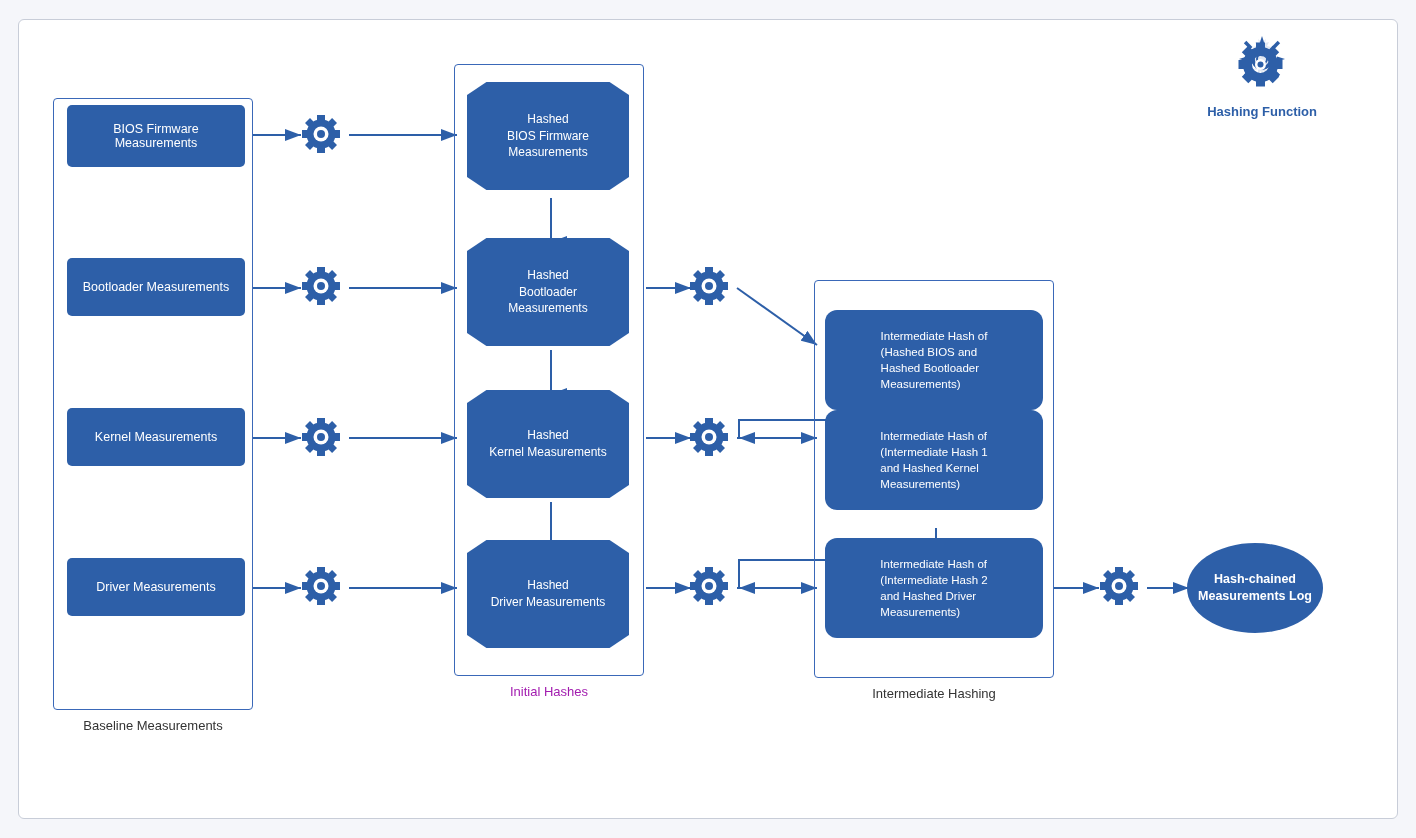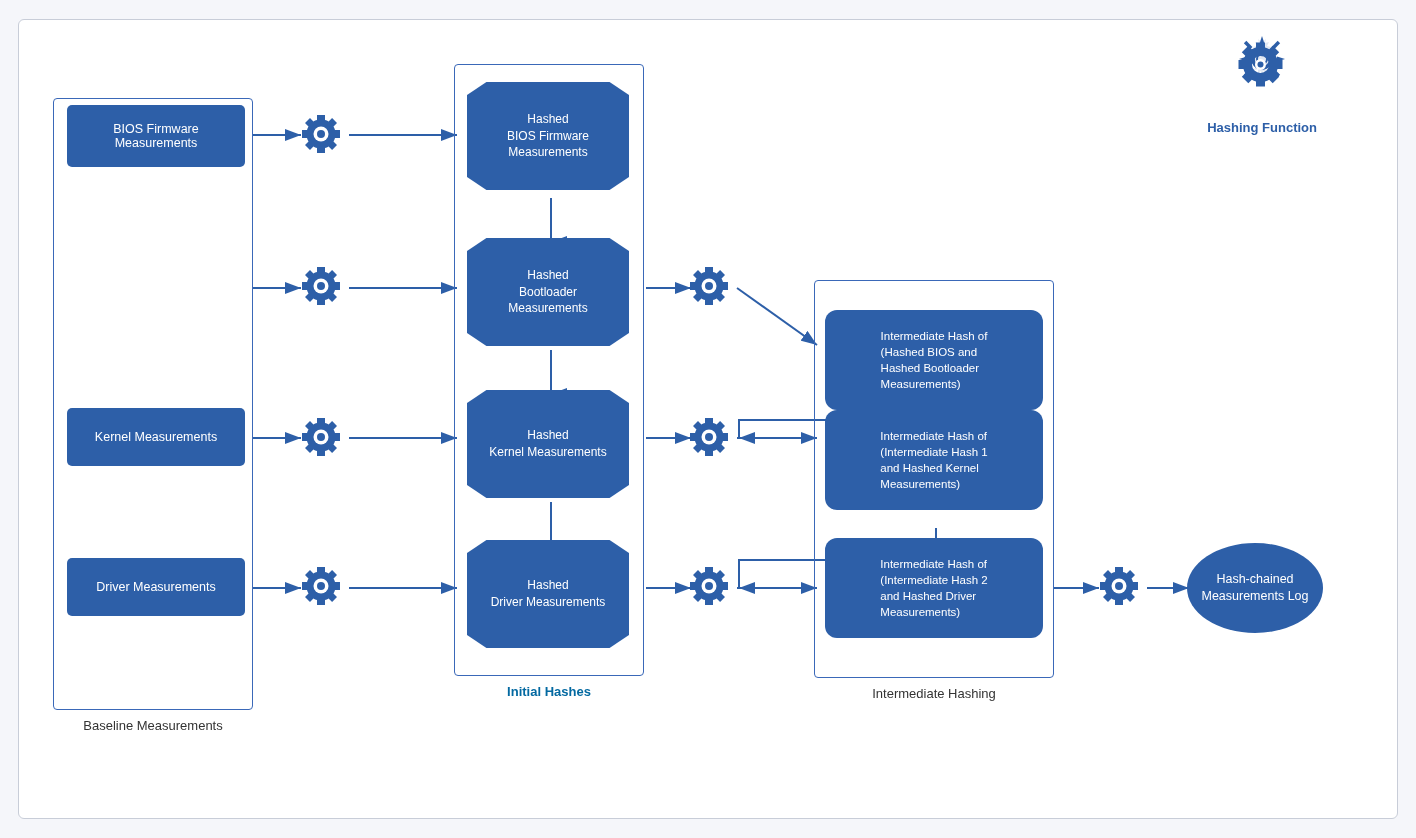--- a/index.html
+++ b/index.html
@@ -40,21 +40,21 @@
     
     .oct { position: absolute; background: #2d5fa8; color: white; font-size: 12px; font-weight: 500; text-align: center; clip-path: polygon(12% 0%, 88% 0%, 100% 12%, 100% 88%, 88% 100%, 12% 100%, 0% 88%, 0% 12%); display: flex; align-items: center; justify-content: center; padding: 10px; left: 12px; width: 160px; }
 
     
     .rr { position: absolute; background: #2d5fa8; border-radius: 12px; color: white; font-size: 11.5px; font-weight: 500; text-align: left; display: flex; align-items: center; justify-content: center; padding: 10px 8px; left: 10px; width: 215px; }
 
     
     .legend { position: absolute; top: 10px; right: 80px; display: flex; flex-direction: column; align-items: center; gap: 6px; }
 
     
-    .output-ellipse { position: absolute; background: #2d5fa8; border-radius: 50%; color: white; font-size: 12.5px; font-weight: 400; text-align: center; display: flex; align-items: center; justify-content: center; padding: 8px; }
+    .output-ellipse { position: absolute; background: #2d5fa8; border-radius: 50%; color: white; font-size: 12.5px; font-weight: 700; text-align: center; display: flex; align-items: center; justify-content: center; padding: 8px; }
   </style>
 </head>
 <body>
 
 <div class="diagram-container">
 
   <div class="legend">
     <svg width="58" height="58" viewBox="0 0 58 58">
       <g fill="none" stroke="#2d5fa8" stroke-width="3.5">
         <circle cx="29" cy="29" r="9"></circle>
@@ -79,21 +79,21 @@
     <div style="position:relative; width:58px; height:58px; margin-top:-58px;">
       <svg width="58" height="58" viewBox="0 0 58 58">
         <path fill="#2d5fa8" d="
           M32,6.5 L32,11.5 C33.5,11.9 34.9,12.5 36.2,13.3 L39.7,9.8 L46.2,16.3 L42.7,19.8 C43.5,21.1 44.1,22.5 44.5,24 L49.5,24 L49.5,33 L44.5,33 C44.1,34.5 43.5,35.9 42.7,37.2 L46.2,40.7 L39.7,47.2 L36.2,43.7 C34.9,44.5 33.5,45.1 32,45.5 L32,50.5 L23,50.5 L23,45.5 C21.5,45.1 20.1,44.5 18.8,43.7 L15.3,47.2 L8.8,40.7 L12.3,37.2 C11.5,35.9 10.9,34.5 10.5,33 L5.5,33 L5.5,24 L10.5,24 C10.9,22.5 11.5,21.1 12.3,19.8 L8.8,16.3 L15.3,9.8 L18.8,13.3 C20.1,12.5 21.5,11.9 23,11.5 L23,6.5 Z
           M27.5,20 A8.5,8.5 0 1,0 27.5,37 A8.5,8.5 0 1,0 27.5,20 Z
         "></path>
         <circle cx="27.5" cy="28.5" r="5.5" fill="white"></circle>
         <circle cx="27.5" cy="28.5" r="3" fill="#2d5fa8"></circle>
       </svg>
     </div>
-    <span style="font-size:13px; color:#2d5fa8; font-weight:600; text-align:center; margin-top:20px; white-space:nowrap;">Hashing Function</span>
+    <span style="font-size:13px; color:#2d5fa8; font-weight:600; text-align:center; margin-top:4px; white-space:nowrap;">Hashing Function</span>
   </div>
 
   <div class="abs-container" style="position:relative; width:1300px; height:750px; margin-top:10px;">
 
     <svg style="position:absolute;top:0;left:0;width:1300px;height:750px;overflow:visible;pointer-events:none;">
       <defs>
         <marker id="arrowhead" markerWidth="8" markerHeight="6" refX="8" refY="3" orient="auto">
           <polygon points="0 0, 8 3, 0 6" fill="#2d5fa8"></polygon>
         </marker>
         <marker id="arrowhead-down" markerWidth="6" markerHeight="8" refX="3" refY="8" orient="auto">
@@ -139,20 +139,23 @@
 
     <div class="box-baseline" style="left:14px; top:14px; width:200px; height:612px;">
       <span style="position:absolute; bottom:-24px; left:50%; transform:translateX(-50%); font-size:13px; color:#333; white-space:nowrap;">Baseline Measurements</span>
     </div>
 
     <div class="br" style="top:55px; left:28px; width:178px; height:62px;">
       <span style="white-space:pre-line; font-size:12.5px;">BIOS Firmware
 Measurements</span>
     </div>
 
+    <div class="br" style="top:208px; left:28px; width:178px; height:58px;">
+      <span style="font-size:12.5px;">Bootloader Measurements</span>
+    </div>
 
     <div class="br" style="top:358px; left:28px; width:178px; height:58px;">
       <span style="font-size:12.5px;">Kernel Measurements</span>
     </div>
 
     <div class="br" style="top:508px; left:28px; width:178px; height:58px;">
       <span style="font-size:12.5px;">Driver Measurements</span>
     </div>
 
     <div style="position:absolute; left:260px; top:62px;">
@@ -181,21 +184,21 @@
 
     <div style="position:absolute; left:260px; top:514px;">
       <svg width="46" height="46" viewBox="0 0 46 46">
           <path fill="#2d5fa8" d="M26,3 L26,8 C27.3,8.3 28.5,8.8 29.6,9.5 L33.1,6 L38,11 L34.5,14.4 C35.2,15.5 35.7,16.7 36,18 L41,18 L41,26 L36,26 C35.7,27.3 35.2,28.5 34.5,29.6 L38,33.1 L33.1,38 L29.6,34.5 C28.5,35.2 27.3,35.7 26,36 L26,41 L18,41 L18,36 C16.7,35.7 15.5,35.2 14.4,34.5 L11,38 L6,33.1 L9.5,29.6 C8.8,28.5 8.3,27.3 8,26 L3,26 L3,18 L8,18 C8.3,16.7 8.8,15.5 9.5,14.4 L6,11 L11,6 L14.4,9.5 C15.5,8.8 16.7,8.3 18,8 L18,3 Z"></path>
           <circle cx="22" cy="22" r="7.5" fill="white"></circle>
           <circle cx="22" cy="22" r="4" fill="#2d5fa8"></circle>
         </svg>
     </div>
 
     <div class="box-initial" style="left:415px; top:14px; width:190px; height:612px;">
-      <span style="position:absolute; bottom:-24px; left:50%; transform:translateX(-50%); font-size:13px; color:#0369a1; white-space:nowrap;font-weight:bold;">Initial Hashes</span>
+      <span style="position:absolute; bottom:-24px; left:50%; transform:translateX(-50%); font-size:13px; color:#a21caf; white-space:nowrap;">Initial Hashes</span>
     </div>
 
     <div class="oct" style="top:32px; left:428px; width:162px; height:108px;">
       <span style="white-space:pre-line; font-size:12px; line-height:1.4;">Hashed
 BIOS Firmware
 Measurements</span>
     </div>
 
     <div class="oct" style="top:188px; left:428px; width:162px; height:108px;">
       <span style="white-space:pre-line; font-size:12px; line-height:1.4;">Hashed

